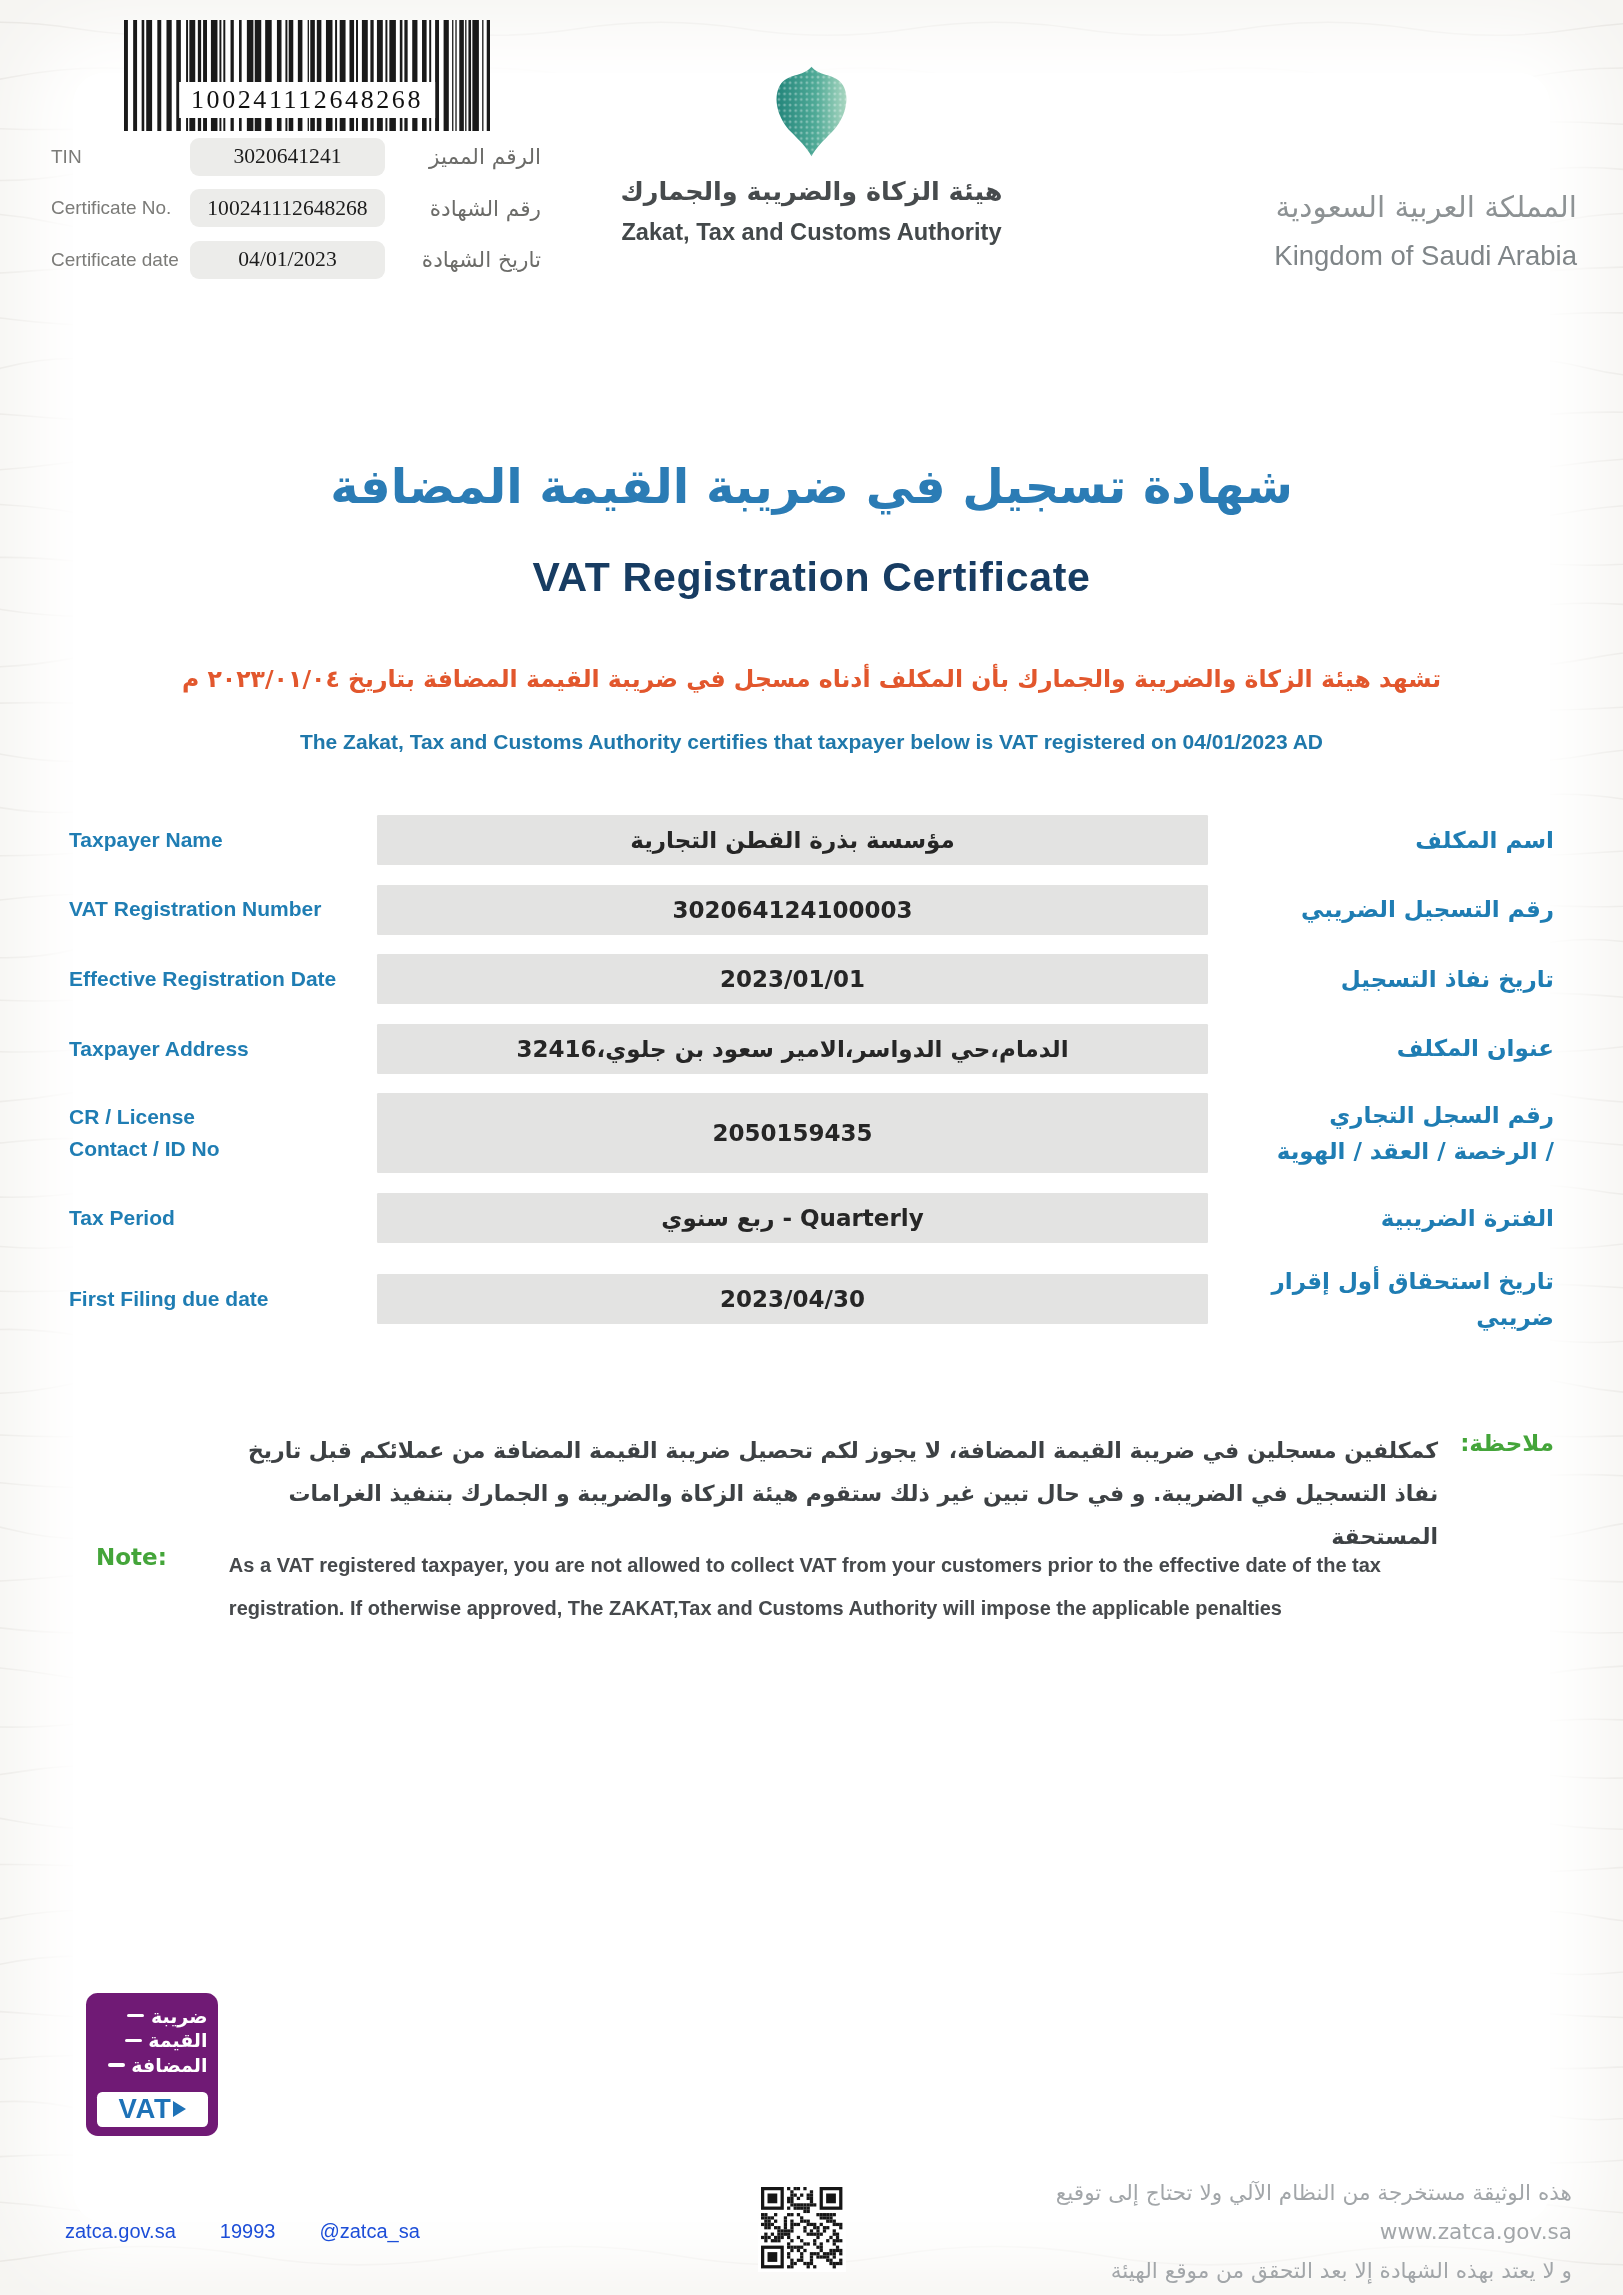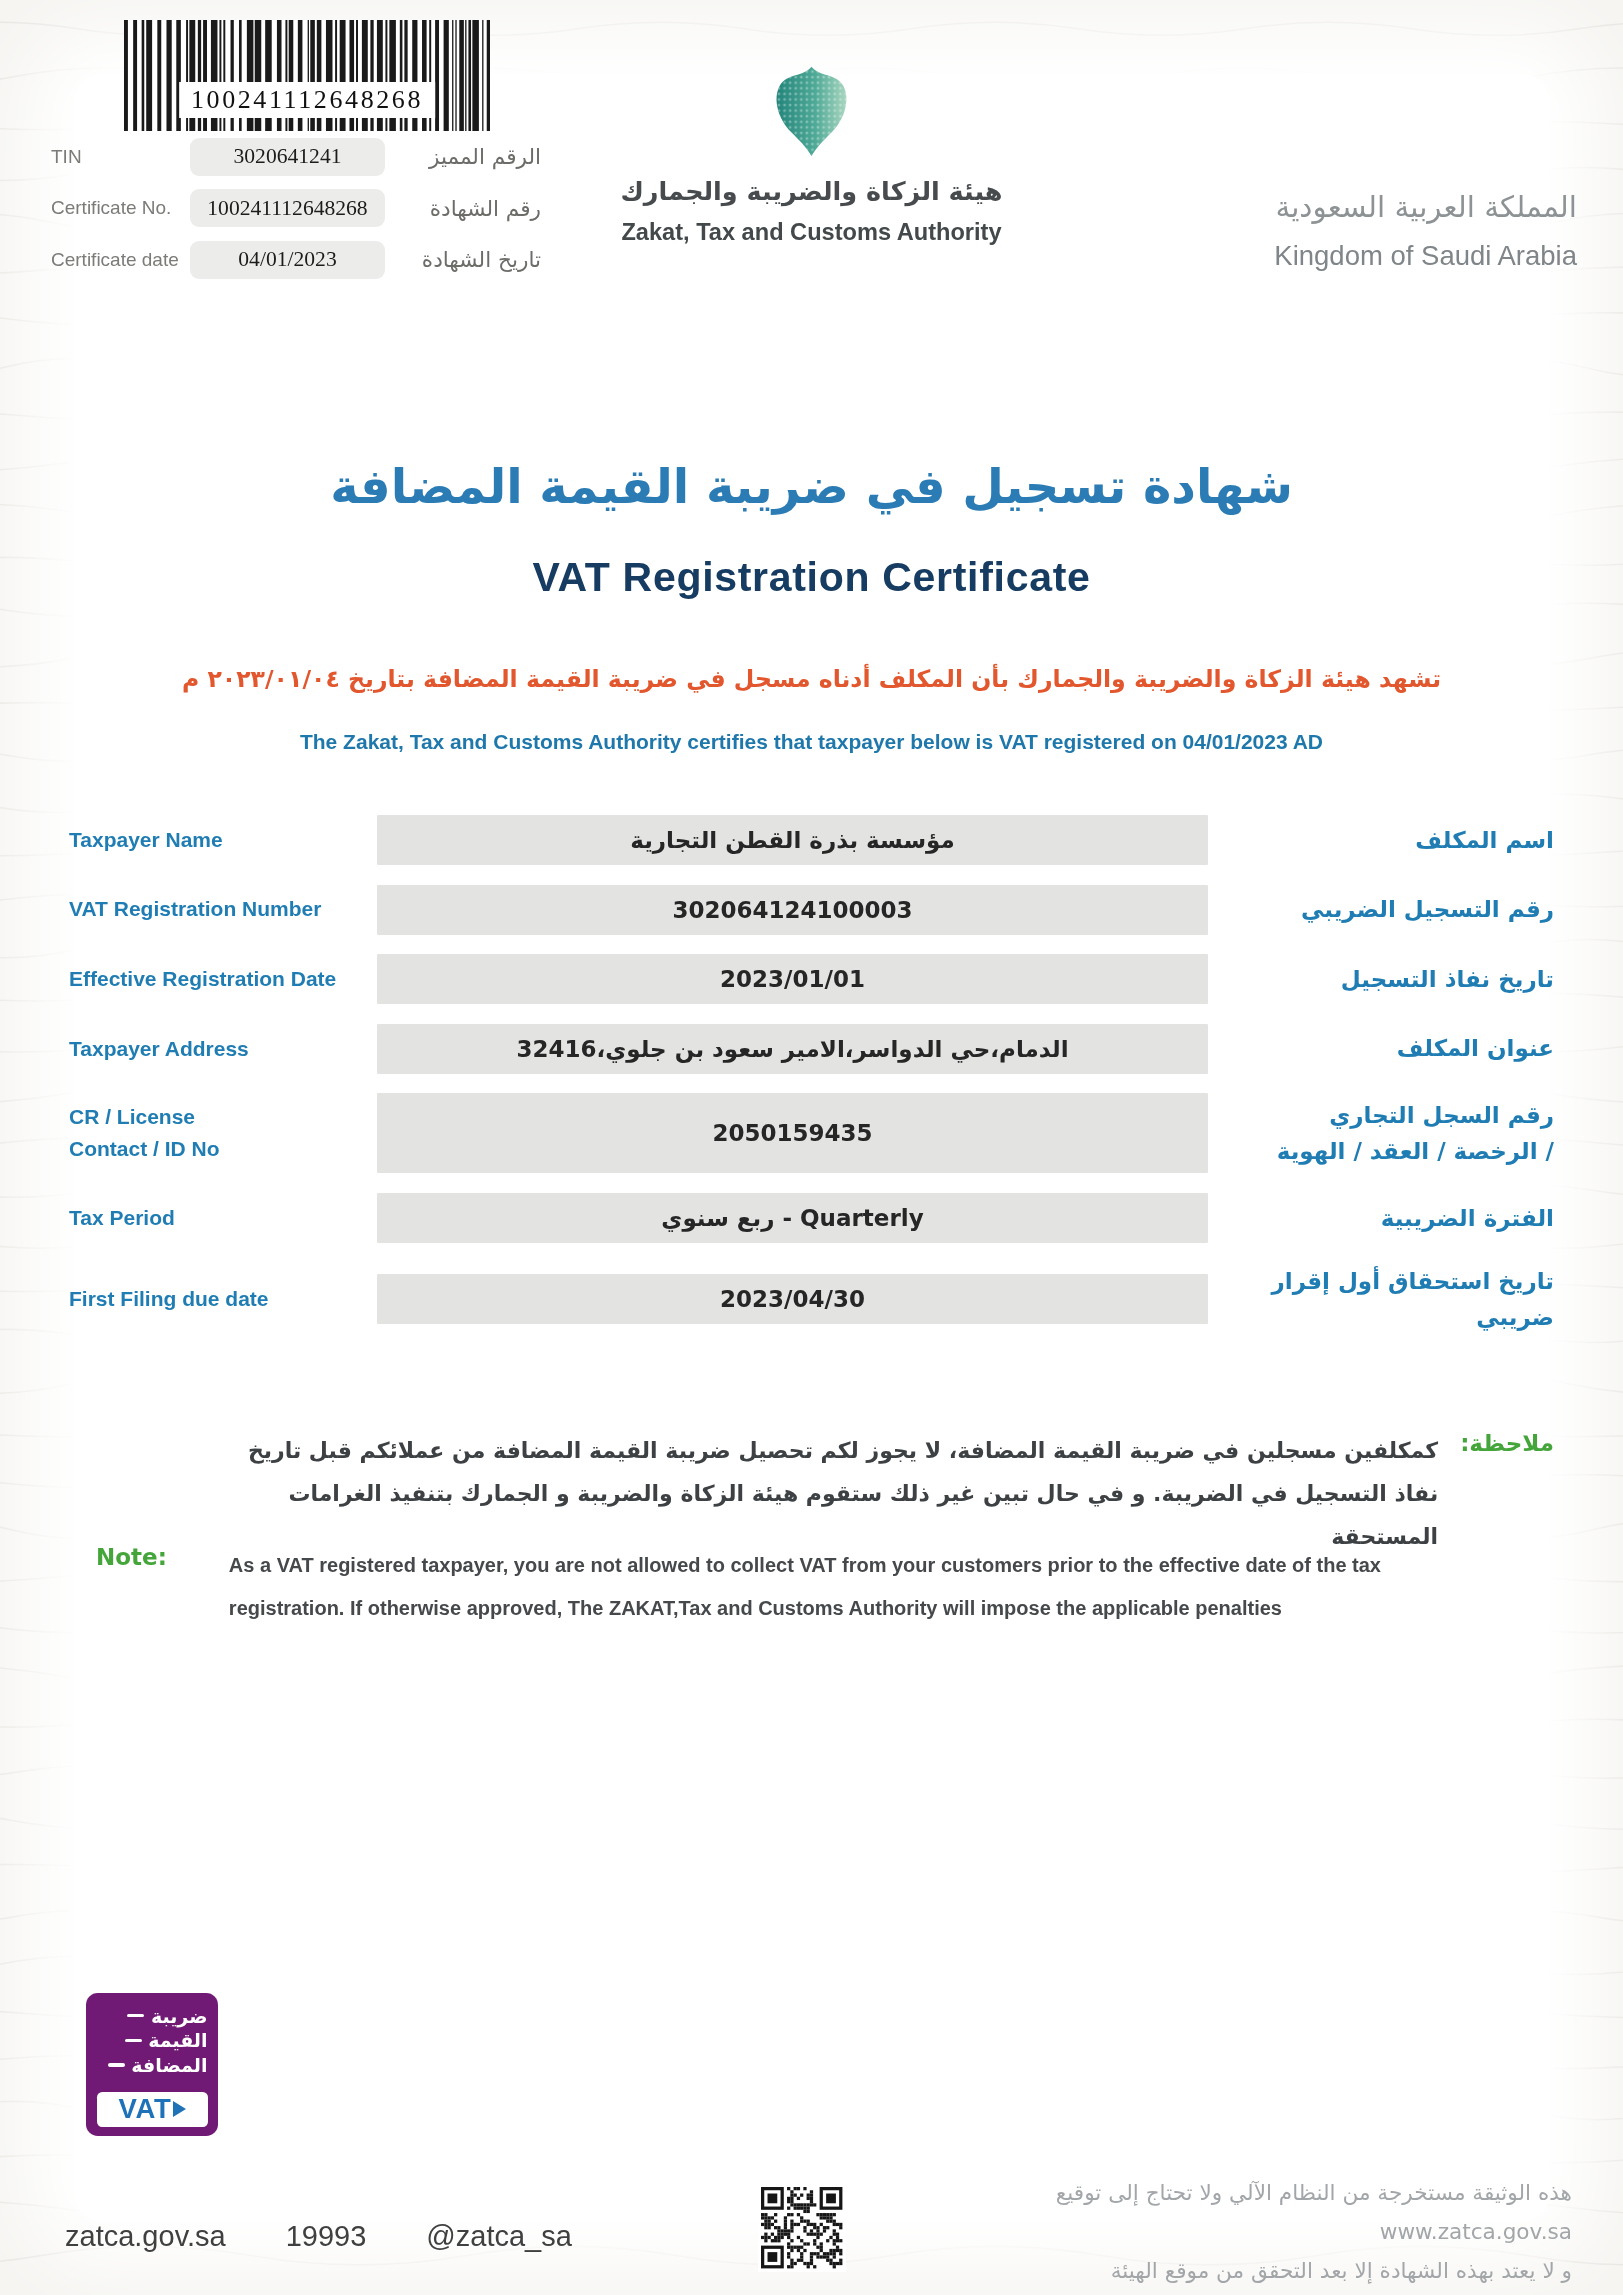--- a/index.html
+++ b/index.html
@@ -52,21 +52,21 @@
   .note-en .note-text{font-size:20px;font-weight:bold;color:#46494c;line-height:2.15;font-family:"Liberation Sans",sans-serif}
 
   
   .vat-logo{position:absolute;left:86px;top:1993px;width:132px;height:143px;background:#701a75;border-radius:11.8px;padding:11.8px 10.5px 9.2px;display:flex;flex-direction:column}
   .vat-line{display:flex;justify-content:flex-end;align-items:center;gap:6.5px;margin-bottom:2.6px}
   .vat-word-ar{color:#fff;font-size:19px;font-weight:bold}
   .vat-dash{width:17px;height:3.3px;background:#fff;border-radius:2px}
   .vat-strip{margin-top:auto;background:#fff;border-radius:5.2px;height:35px;display:flex;align-items:center;justify-content:center;gap:1px}
   .vat-word{color:#1e72b7;font-size:27.5px;font-weight:bold;font-family:"Liberation Sans",sans-serif;letter-spacing:0.7px}
   .vat-tri{width:0;height:0;border-left:13px solid #1e72b7;border-top:8.5px solid transparent;border-bottom:8.5px solid transparent}
-  .footer-row{position:absolute;left:65px;top:2220px;display:flex;gap:60px;font-size:29px;color:#404040;font-family:"Liberation Sans",sans-serif}
+  .footer-row{position:absolute;left:65px;top:2220px;display:flex;gap:44px;font-size:20px;color:#1d4ed8;font-family:"Liberation Sans",sans-serif}
   .qr{position:absolute;left:758px;top:2184px;width:88px;height:88px;background:#fff;padding:3.3px}
   .qr svg{width:100%;height:100%;display:block}
   .disclaimer{position:absolute;right:51px;top:2174px;text-align:right;direction:rtl;font-size:21.6px;color:#a2a6a9;line-height:1.8}
 </style>
 </head>
 <body>
 
 <div class="page">
 
   <svg class="bg-waves" viewBox="0 0 2481 3508" preserveAspectRatio="none">

